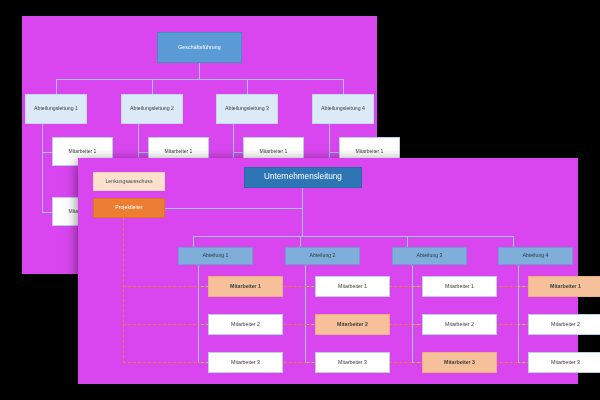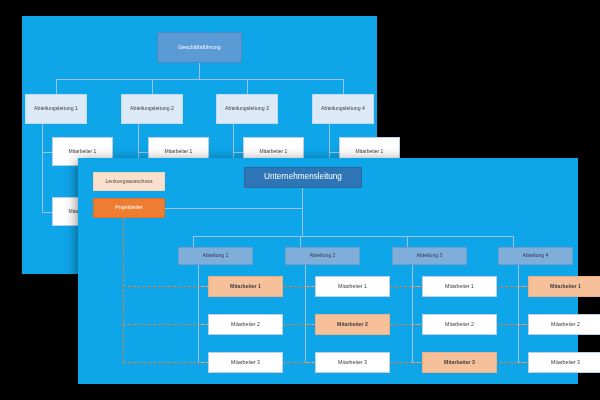--- a/index.html
+++ b/index.html
@@ -19,21 +19,21 @@
     position: absolute;
     inset: 0;
     width: 600px;
     height: 400px;
     background: #000000;
   }
 
   
   .card {
     position: absolute;
-    background: #0ea5e9;
+    background: #d946ef;
     box-shadow: 0 3px 12px rgba(0,0,0,0.55);
   }
   #back-card {
     left: 22px;
     top: 16px;
     width: 355px;
     height: 258px;
     z-index: 1;
   }
   #front-card {

